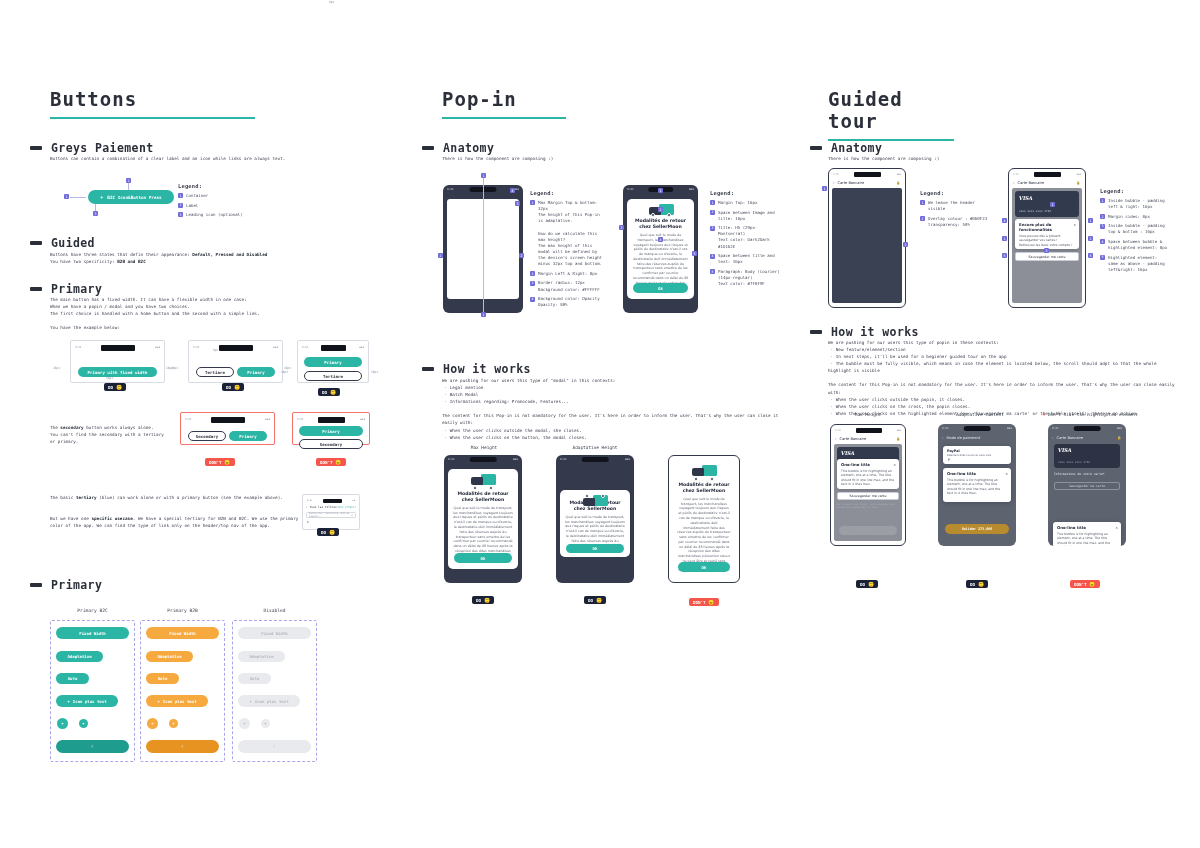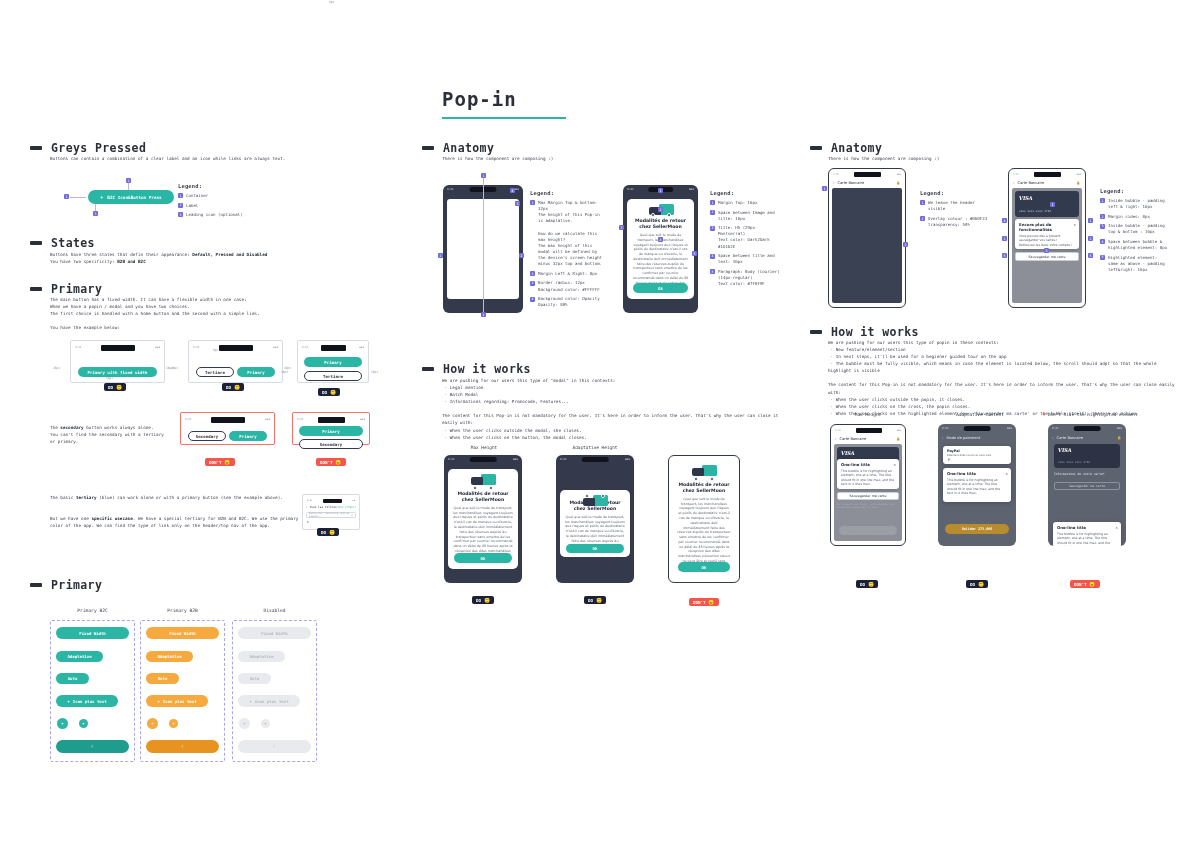--- a/index.html
+++ b/index.html
@@ -151,28 +151,36 @@
   .caption { position: absolute; font-size: 4.4px; color: #3b3f4d;
              font-family: "DejaVu Sans Mono", monospace; text-align: center; }
   .caption-dont { color: #3b3f4d; }
   .xmark { color: #F4564B; font-weight: 700; }
 </style>
 </head>
 <body>
 
 <div class="board">
 
+  <div class="title-wrap tw-buttons">
+    <div class="col-title">Buttons</div>
+    <div class="title-rule"></div>
+  </div>
   <div class="title-wrap tw-popin">
     <div class="col-title">Pop-in</div>
     <div class="title-rule"></div>
   </div>
+  <div class="title-wrap tw-tour">
+    <div class="col-title">Guided tour</div>
+    <div class="title-rule"></div>
+  </div>
 
   <div class="sec-head" style="left:30px; top:141px;">
     <div class="sec-dash"></div>
-    <div class="sec-title">Greys Pressed</div>
+    <div class="sec-title">Greys Paiement</div>
   </div>
   <div class="body-txt" style="left:50px; top:155px; width:340px;">Buttons can contain a combination of a clear label and an icon while links are always text.</div>
 
   <div class="anat-btn">
     <span class="anat-plus">+</span>
     <span>B2C Icon&amp;Button Press</span>
   </div>
   <div class="guide-line" style="left:70px; top:196.5px; width:16px; height:.7px;"></div>
   <div class="mk" style="left:64px; top:194px;">1</div>
   <div class="guide-line" style="left:128px; top:183px; width:.7px; height:7px;"></div>
@@ -191,21 +199,21 @@
         <div class="legend-txt">Label</div>
       </div>
     <div class="legend-row">
         <div class="legend-num">3</div>
         <div class="legend-txt">Leading icon (optional)</div>
       </div>
   </div>
 
   <div class="sec-head" style="left:30px; top:236px;">
     <div class="sec-dash"></div>
-    <div class="sec-title">States</div>
+    <div class="sec-title">Guided</div>
   </div>
   <div class="body-txt" style="left:50px; top:251px; width:340px;"><span>Buttons have three states that defin their appearance: </span><b>Default, Pressed and Disabled</b><br><span>You have two specificity: </span><b>B2B and B2C</b></div>
 
   <div class="sec-head" style="left:30px; top:282px;">
     <div class="sec-dash"></div>
     <div class="sec-title">Primary</div>
   </div>
   <div class="body-txt" style="left:50px; top:296px; width:345px;">The main button has a fixed width. It can have a flexible width in one case:
 When we have a popin / modal and you have two choices.
 The first choice is handled with a home button and the second with a simple link.

